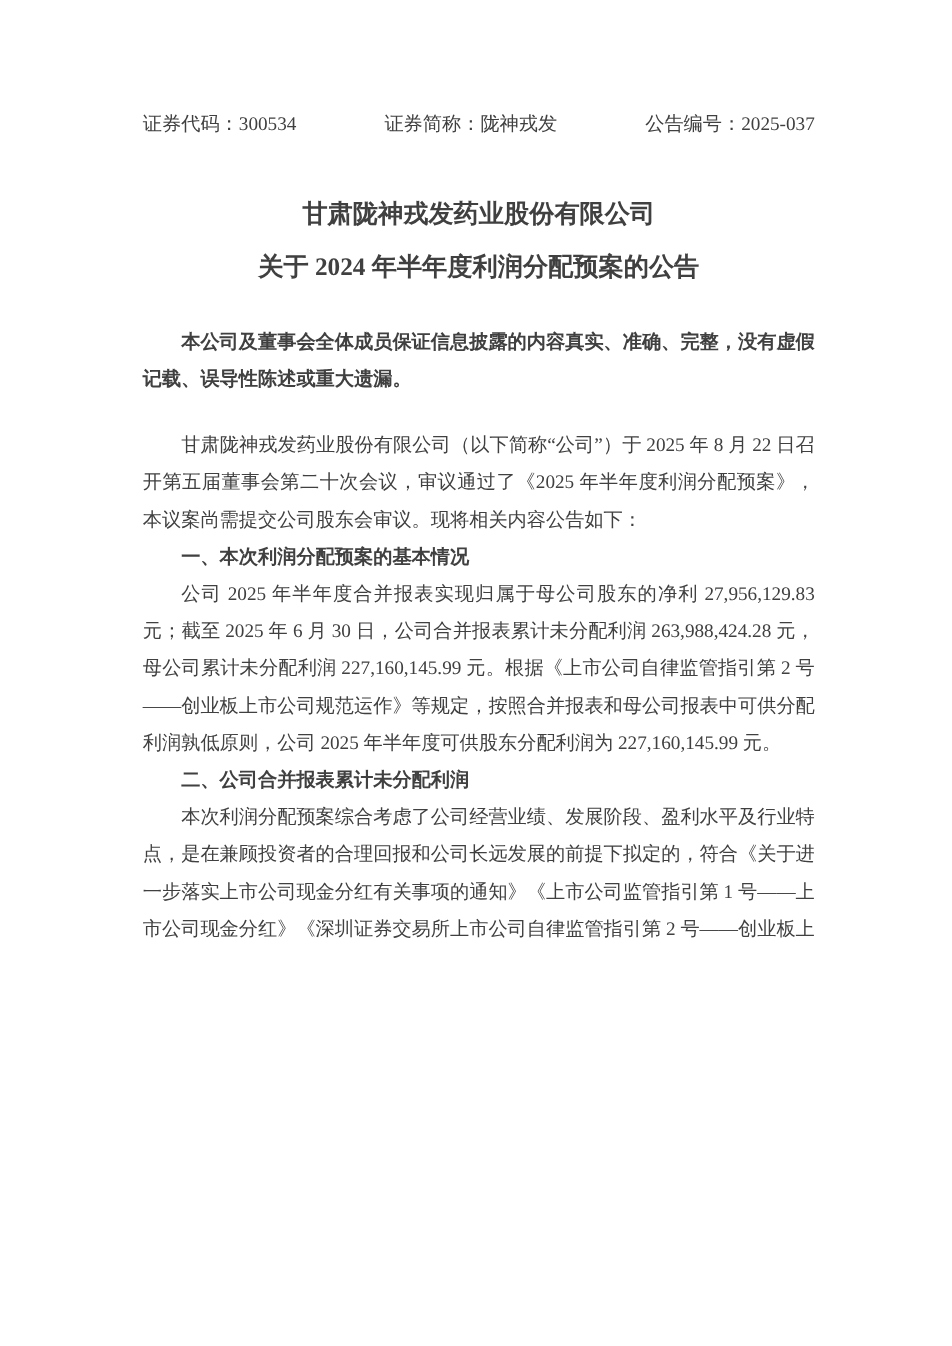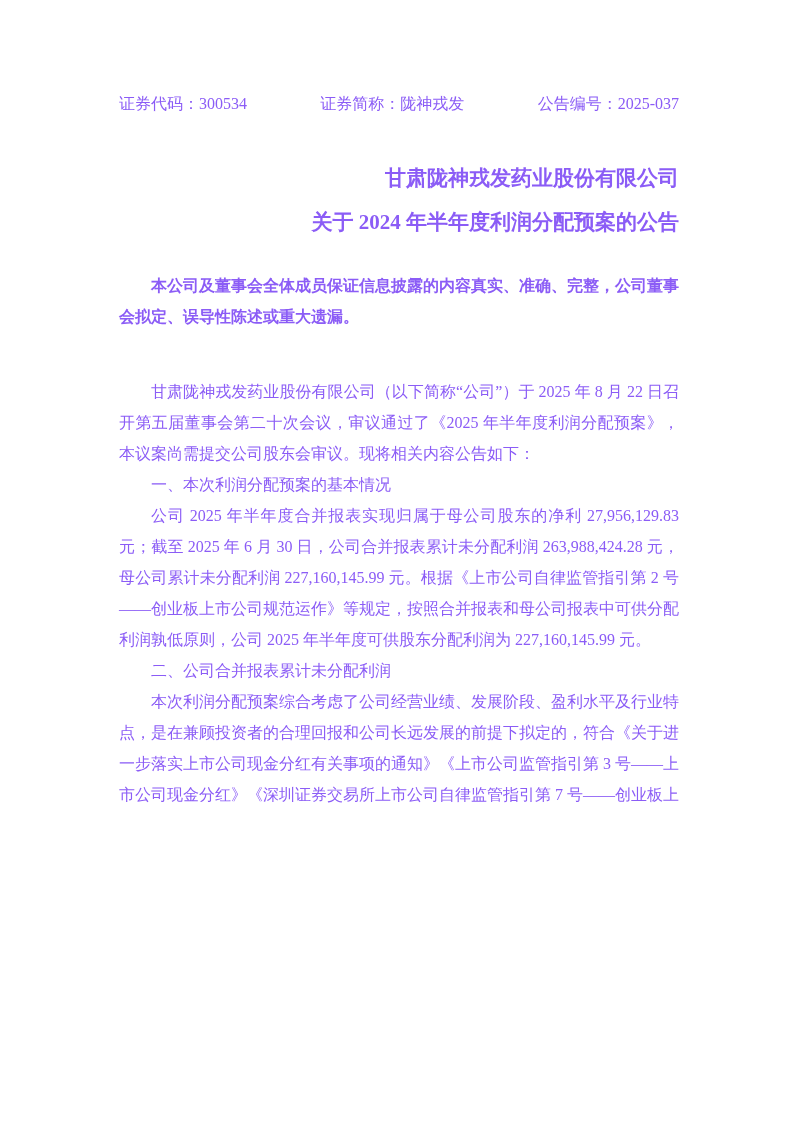--- a/index.html
+++ b/index.html
@@ -8,83 +8,83 @@
     background: #ffffff;
   }
   .page {
     position: relative;
     width: 793px;
     height: 1122px;
     background: #ffffff;
     box-sizing: border-box;
     padding: 94px 114px 0 119px;
     font-family: "Liberation Serif", "DejaVu Serif", serif;
-    color: #8b5cf6;
+    color: #404040;
     overflow: hidden;
   }
   .doc-header {
     display: flex;
     justify-content: space-between;
     align-items: baseline;
     font-size: 16px;
     line-height: 20px;
     white-space: nowrap;
   }
   .title-block {
     margin-top: 42px;
-    text-align: right;
+    text-align: center;
     font-weight: bold;
     font-size: 21px;
   }
   .title-line {
     line-height: 44px;
   }
   .disclaimer {
     margin: 26px 0 0 0;
     font-weight: bold;
     font-size: 16px;
     line-height: 31px;
     text-align: justify;
     text-justify: inter-ideograph;
     text-indent: 2em;
   }
   .body-text {
-    margin-top: 44px;
+    margin-top: 24px;
     font-size: 16px;
     line-height: 31px;
     text-align: justify;
     text-justify: inter-ideograph;
   }
   .para {
     margin: 0;
     text-indent: 2em;
   }
   .heading {
-    font-weight: normal;
+    font-weight: bold;
   }
 </style>
 </head>
 <body>
 
 <div class="page">
 
   <div class="doc-header">
     <span>证券代码：300534</span>
     <span>证券简称：陇神戎发</span>
     <span>公告编号：2025-037</span>
   </div>
 
   <div class="title-block">
     <div class="title-line">甘肃陇神戎发药业股份有限公司</div>
     <div class="title-line">关于 2024 年半年度利润分配预案的公告</div>
   </div>
 
-  <p class="disclaimer">本公司及董事会全体成员保证信息披露的内容真实、准确、完整，公司董事会拟定、误导性陈述或重大遗漏。</p>
+  <p class="disclaimer">本公司及董事会全体成员保证信息披露的内容真实、准确、完整，没有虚假记载、误导性陈述或重大遗漏。</p>
 
   <div class="body-text">
     <p class="para">甘肃陇神戎发药业股份有限公司（以下简称“公司”）于 2025 年 8 月 22 日召开第五届董事会第二十次会议，审议通过了《2025 年半年度利润分配预案》，本议案尚需提交公司股东会审议。现将相关内容公告如下：</p>
     <p class="para heading">一、本次利润分配预案的基本情况</p>
     <p class="para">公司 2025 年半年度合并报表实现归属于母公司股东的净利 27,956,129.83 元；截至 2025 年 6 月 30 日，公司合并报表累计未分配利润 263,988,424.28 元，母公司累计未分配利润 227,160,145.99 元。根据《上市公司自律监管指引第 2 号——创业板上市公司规范运作》等规定，按照合并报表和母公司报表中可供分配利润孰低原则，公司 2025 年半年度可供股东分配利润为 227,160,145.99 元。</p>
     <p class="para heading">二、公司合并报表累计未分配利润</p>
-    <p class="para">本次利润分配预案综合考虑了公司经营业绩、发展阶段、盈利水平及行业特点，是在兼顾投资者的合理回报和公司长远发展的前提下拟定的，符合《关于进一步落实上市公司现金分红有关事项的通知》《上市公司监管指引第 3 号——上市公司现金分红》《深圳证券交易所上市公司自律监管指引第 7 号——创业板上</p>
+    <p class="para">本次利润分配预案综合考虑了公司经营业绩、发展阶段、盈利水平及行业特点，是在兼顾投资者的合理回报和公司长远发展的前提下拟定的，符合《关于进一步落实上市公司现金分红有关事项的通知》《上市公司监管指引第 1 号——上市公司现金分红》《深圳证券交易所上市公司自律监管指引第 2 号——创业板上</p>
   </div>
 
 </div>
 
 </body></html>

